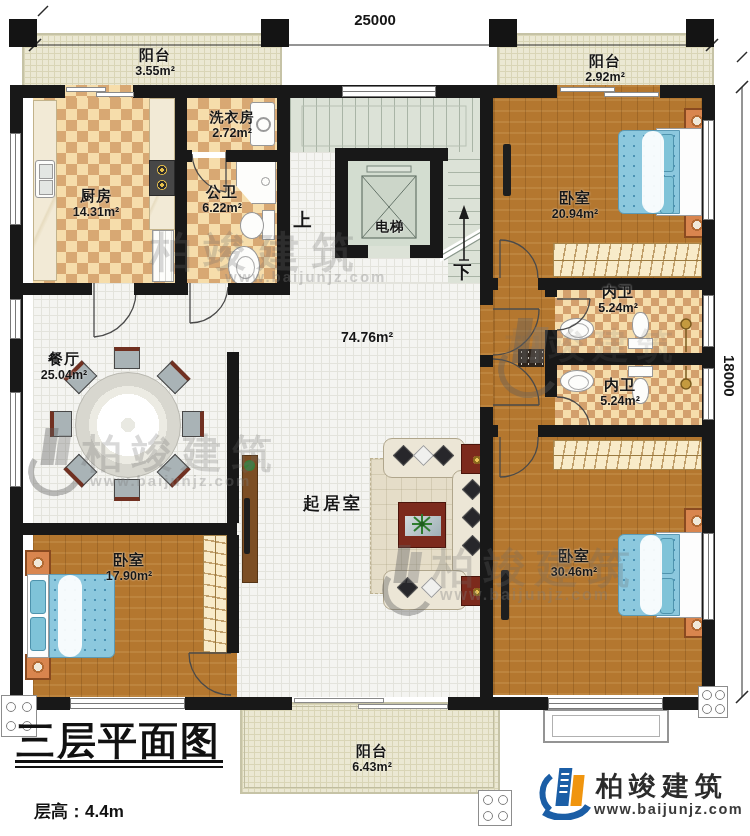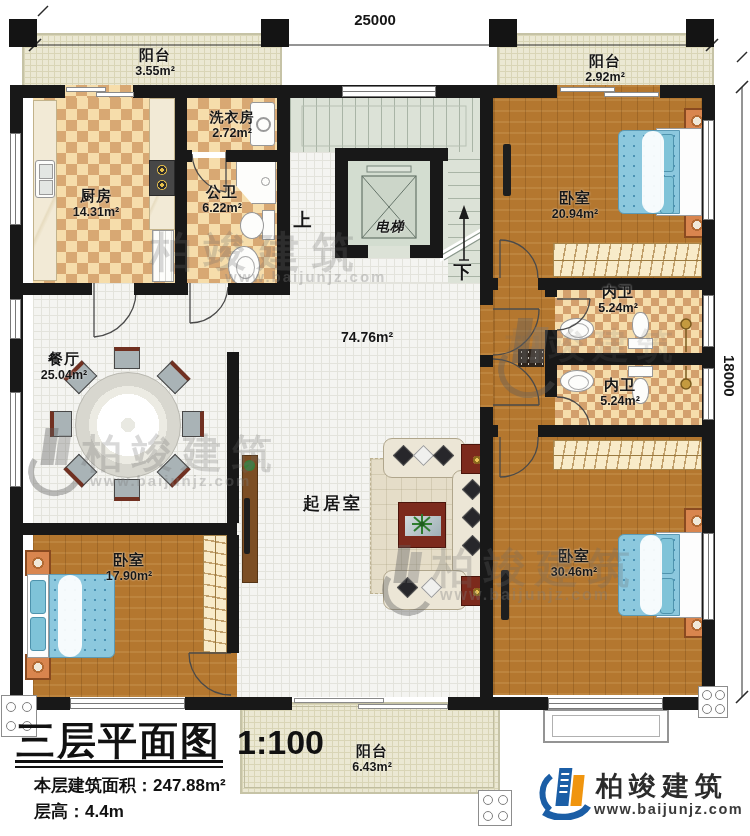--- a/index.html
+++ b/index.html
@@ -447,21 +447,21 @@
     <span class="ar">6.43m²</span>
   </div>
 
   <div class="rlabel" style="left:303px;top:210px;">
     <span class="nm" style="font-size:18px;">上</span>
   </div>
   <div class="rlabel" style="left:463px;top:262px;">
     <span class="nm" style="font-size:18px;">下</span>
   </div>
   <div class="rlabel" style="left:390px;top:219px;">
-    <span class="nm" style="font-size:13.5px;font-style:italic;">电梯</span>
+    <span class="nm" style="font-size:13.5px;">电梯</span>
   </div>
 
   <div class="dimtxt" style="left:375px;top:11px;transform:translateX(-50%);">25000</div>
   <div class="dimtxt" style="left:738px;top:355px;transform:rotate(90deg);transform-origin:0 0;">18000</div>
 
   <div class="wm" style="left:150px;top:224px;font-size:42px;letter-spacing:12px;">柏竣建筑</div>
   <div class="wm wm-url" style="left:225px;top:268px;font-size:15px;letter-spacing:2px;">www.baijunjz.com</div>
   <div class="glogo" style="left:28px;top:428px;width:50px;height:60px;">
       <span class="b1"></span>
       <span class="b2"></span>
@@ -478,27 +478,23 @@
   <div class="glogo" style="left:382px;top:545px;width:46px;height:62px;">
       <span class="b1"></span>
       <span class="b2"></span>
       <span class="arc"></span>
     </div>
   <div class="wm" style="left:432px;top:540px;font-size:42px;letter-spacing:10px;">柏竣建筑</div>
   <div class="wm wm-url" style="left:440px;top:586px;font-size:16px;letter-spacing:2px;">www.baijunjz.com</div>
 
   <div class="titleRow">
     <span class="t">三层平面图</span>
-    <span class="s">1:100</span>
   </div>
   <div class="uline" style="left:15px;top:760px;width:208px;height:3px;"></div>
   <div class="uline" style="left:15px;top:766px;width:208px;height:1.5px;"></div>
-  <div class="infoline" style="left:34px;top:774px;">
-    <span>本层建筑面积：</span><span>247.88m²</span>
-  </div>
   <div class="infoline" style="left:34px;top:800px;">
     <span>层高：</span><span>4.4m</span>
   </div>
 
   <svg class="abs" style="left:536px;top:762px;z-index:8;" width="56" height="58" viewBox="0 0 56 58">
     <path d="M14 48 A22 22 0 0 1 15 14" stroke="#1b5ea6" stroke-width="6" fill="none"></path>
     <path d="M8 50 A27 18 0 0 0 52 44" stroke="#1b5ea6" stroke-width="7" fill="none"></path>
     <g transform="skewX(-6)">
       <rect x="24" y="6" width="13" height="38" fill="#1b5ea6"></rect>
       <rect x="39" y="13" width="11" height="31" fill="#f0950f"></rect>

